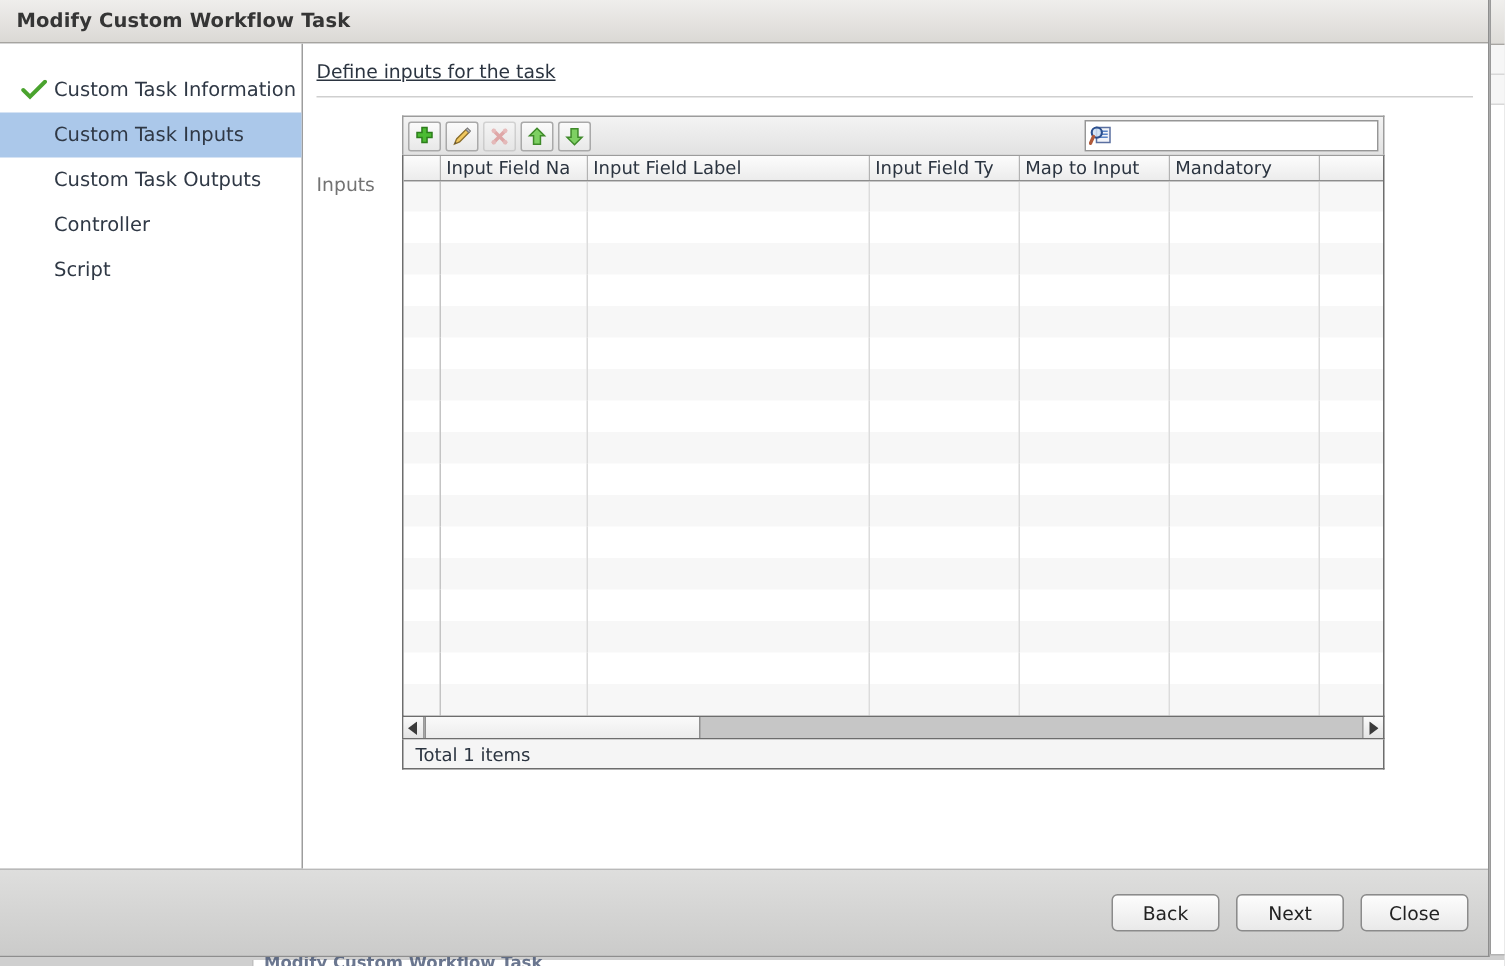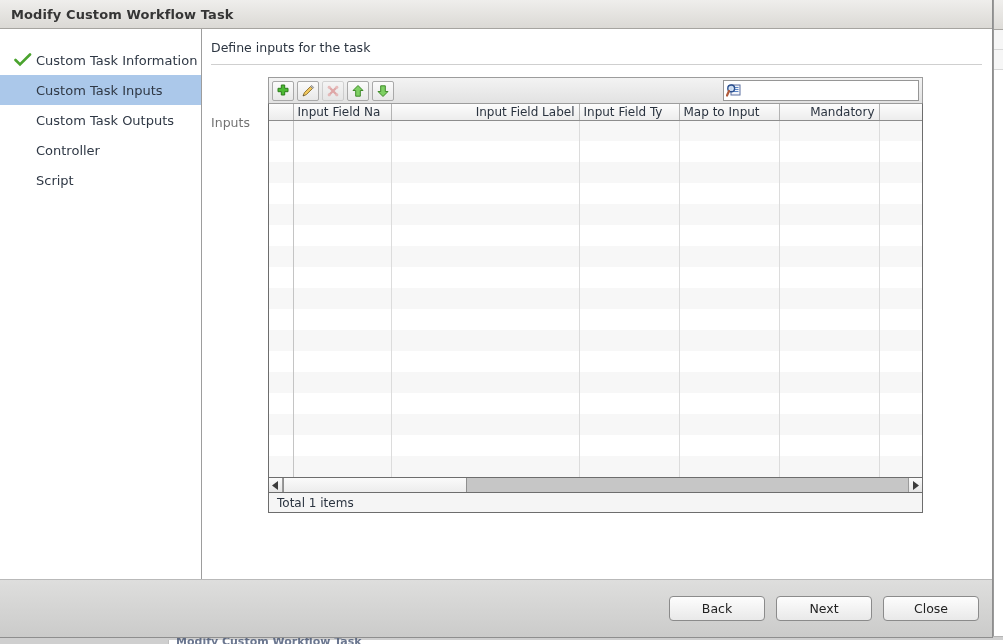--- a/index.html
+++ b/index.html
@@ -78,21 +78,21 @@
   .side-label { padding-left: 0px; }
 
   
   #content {
     flex: 1 1 auto; background: #ffffff;
     border-bottom: 1px solid #9d9d9d;
     height: 573px;
     position: relative;
   }
   #content-header {
-    padding: 11px 0 0 9px; font-size: 12.5px; color: #2b3440;
+    padding: 11px 0 0 9px; font-size: 12.5px; color: #2b3440; text-decoration: underline;
   }
   #content-rule {
     margin: 9px 10px 0 9px; height: 1px; background: #cfcfcf;
   }
 
   
   #inputs-wrap {
     position: absolute; left: 0; top: 48px; right: 0;
     display: flex;
   }
@@ -149,21 +149,21 @@
   table.grid { border-collapse: collapse; width: 100%; table-layout: fixed; }
   table.grid th {
     height: 16px;
     background: linear-gradient(#fcfcfc,#ececec);
     border-right: 1px solid #b3b3b3;
     border-bottom: 1px solid #8d8d8d;
     font-weight: normal; font-size: 12px; color: #2b3440;
     padding: 0 4px; overflow: hidden; white-space: nowrap;
     position: relative;
   }
-  table.grid th.ctr { text-align: right; }
+  table.grid th.ctr { text-align: left; }
   table.grid th.lft { text-align: left; }
   table.grid td {
     height: 21px;
     border-right: 1px solid #dcdcdc;
     font-size: 12px; color: #2b3440;
     padding: 0 0 0 5px; overflow: hidden; white-space: nowrap;
   }
   table.grid tr.odd td { background: #ffffff; }
   table.grid tr.even td { background: #f7f7f7; }
   table.grid td.cbcell { padding: 0; text-align: center; border-right: 1px solid #c4c4c4; }
@@ -212,21 +212,21 @@
 
   
   #footer {
     flex: 0 0 58px; height: 58px;
     background: linear-gradient(#dededd,#cbcbca);
     border-top: 1px solid #b9b9b9;
     display: flex; align-items: center; justify-content: flex-end;
     padding-right: 13px;
   }
   .foot-btn {
-    width: 96px; height: 25px; margin-left: 11px;
+    width: 72px; height: 25px; margin-left: 11px;
     border: 1px solid #8b8b8b; border-radius: 4px;
     background: linear-gradient(#fdfdfd,#e9e9e9);
     font-size: 12.5px; color: #222; cursor: default;
     display: flex; align-items: center; justify-content: center;
     font-family: "DejaVu Sans", "Liberation Sans", sans-serif;
   }
 </style>
 </head>
 <body>
 

